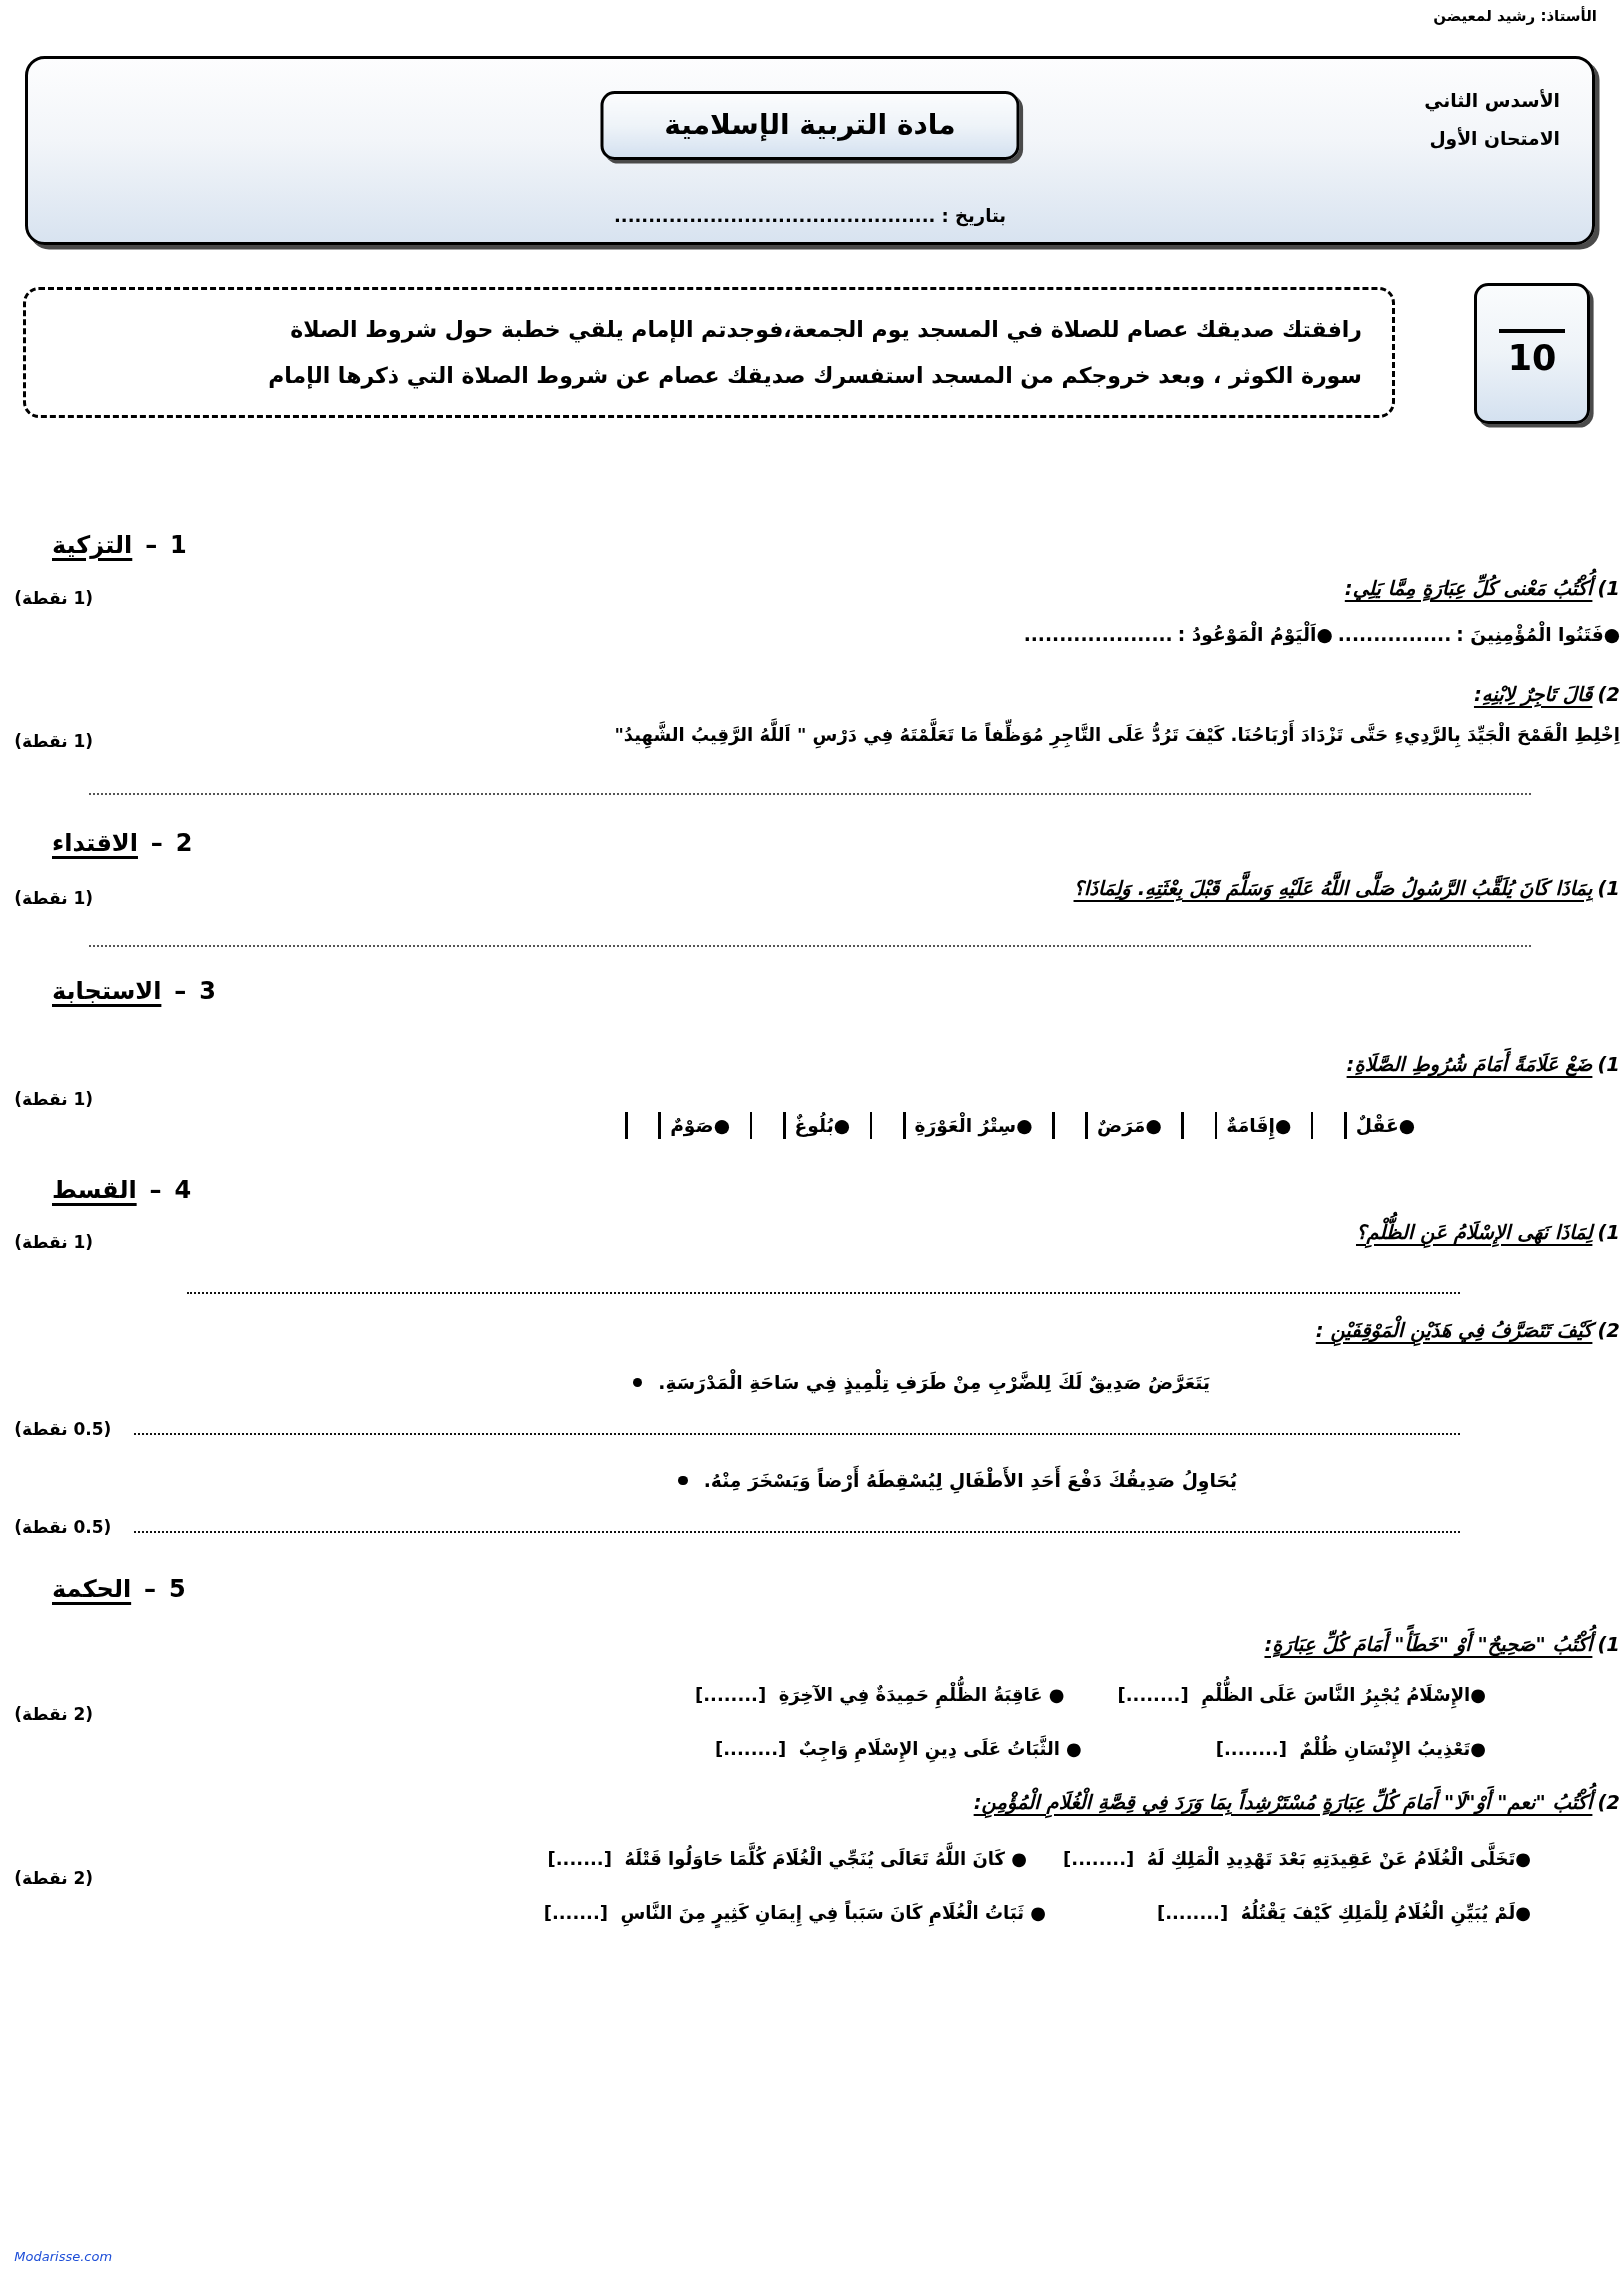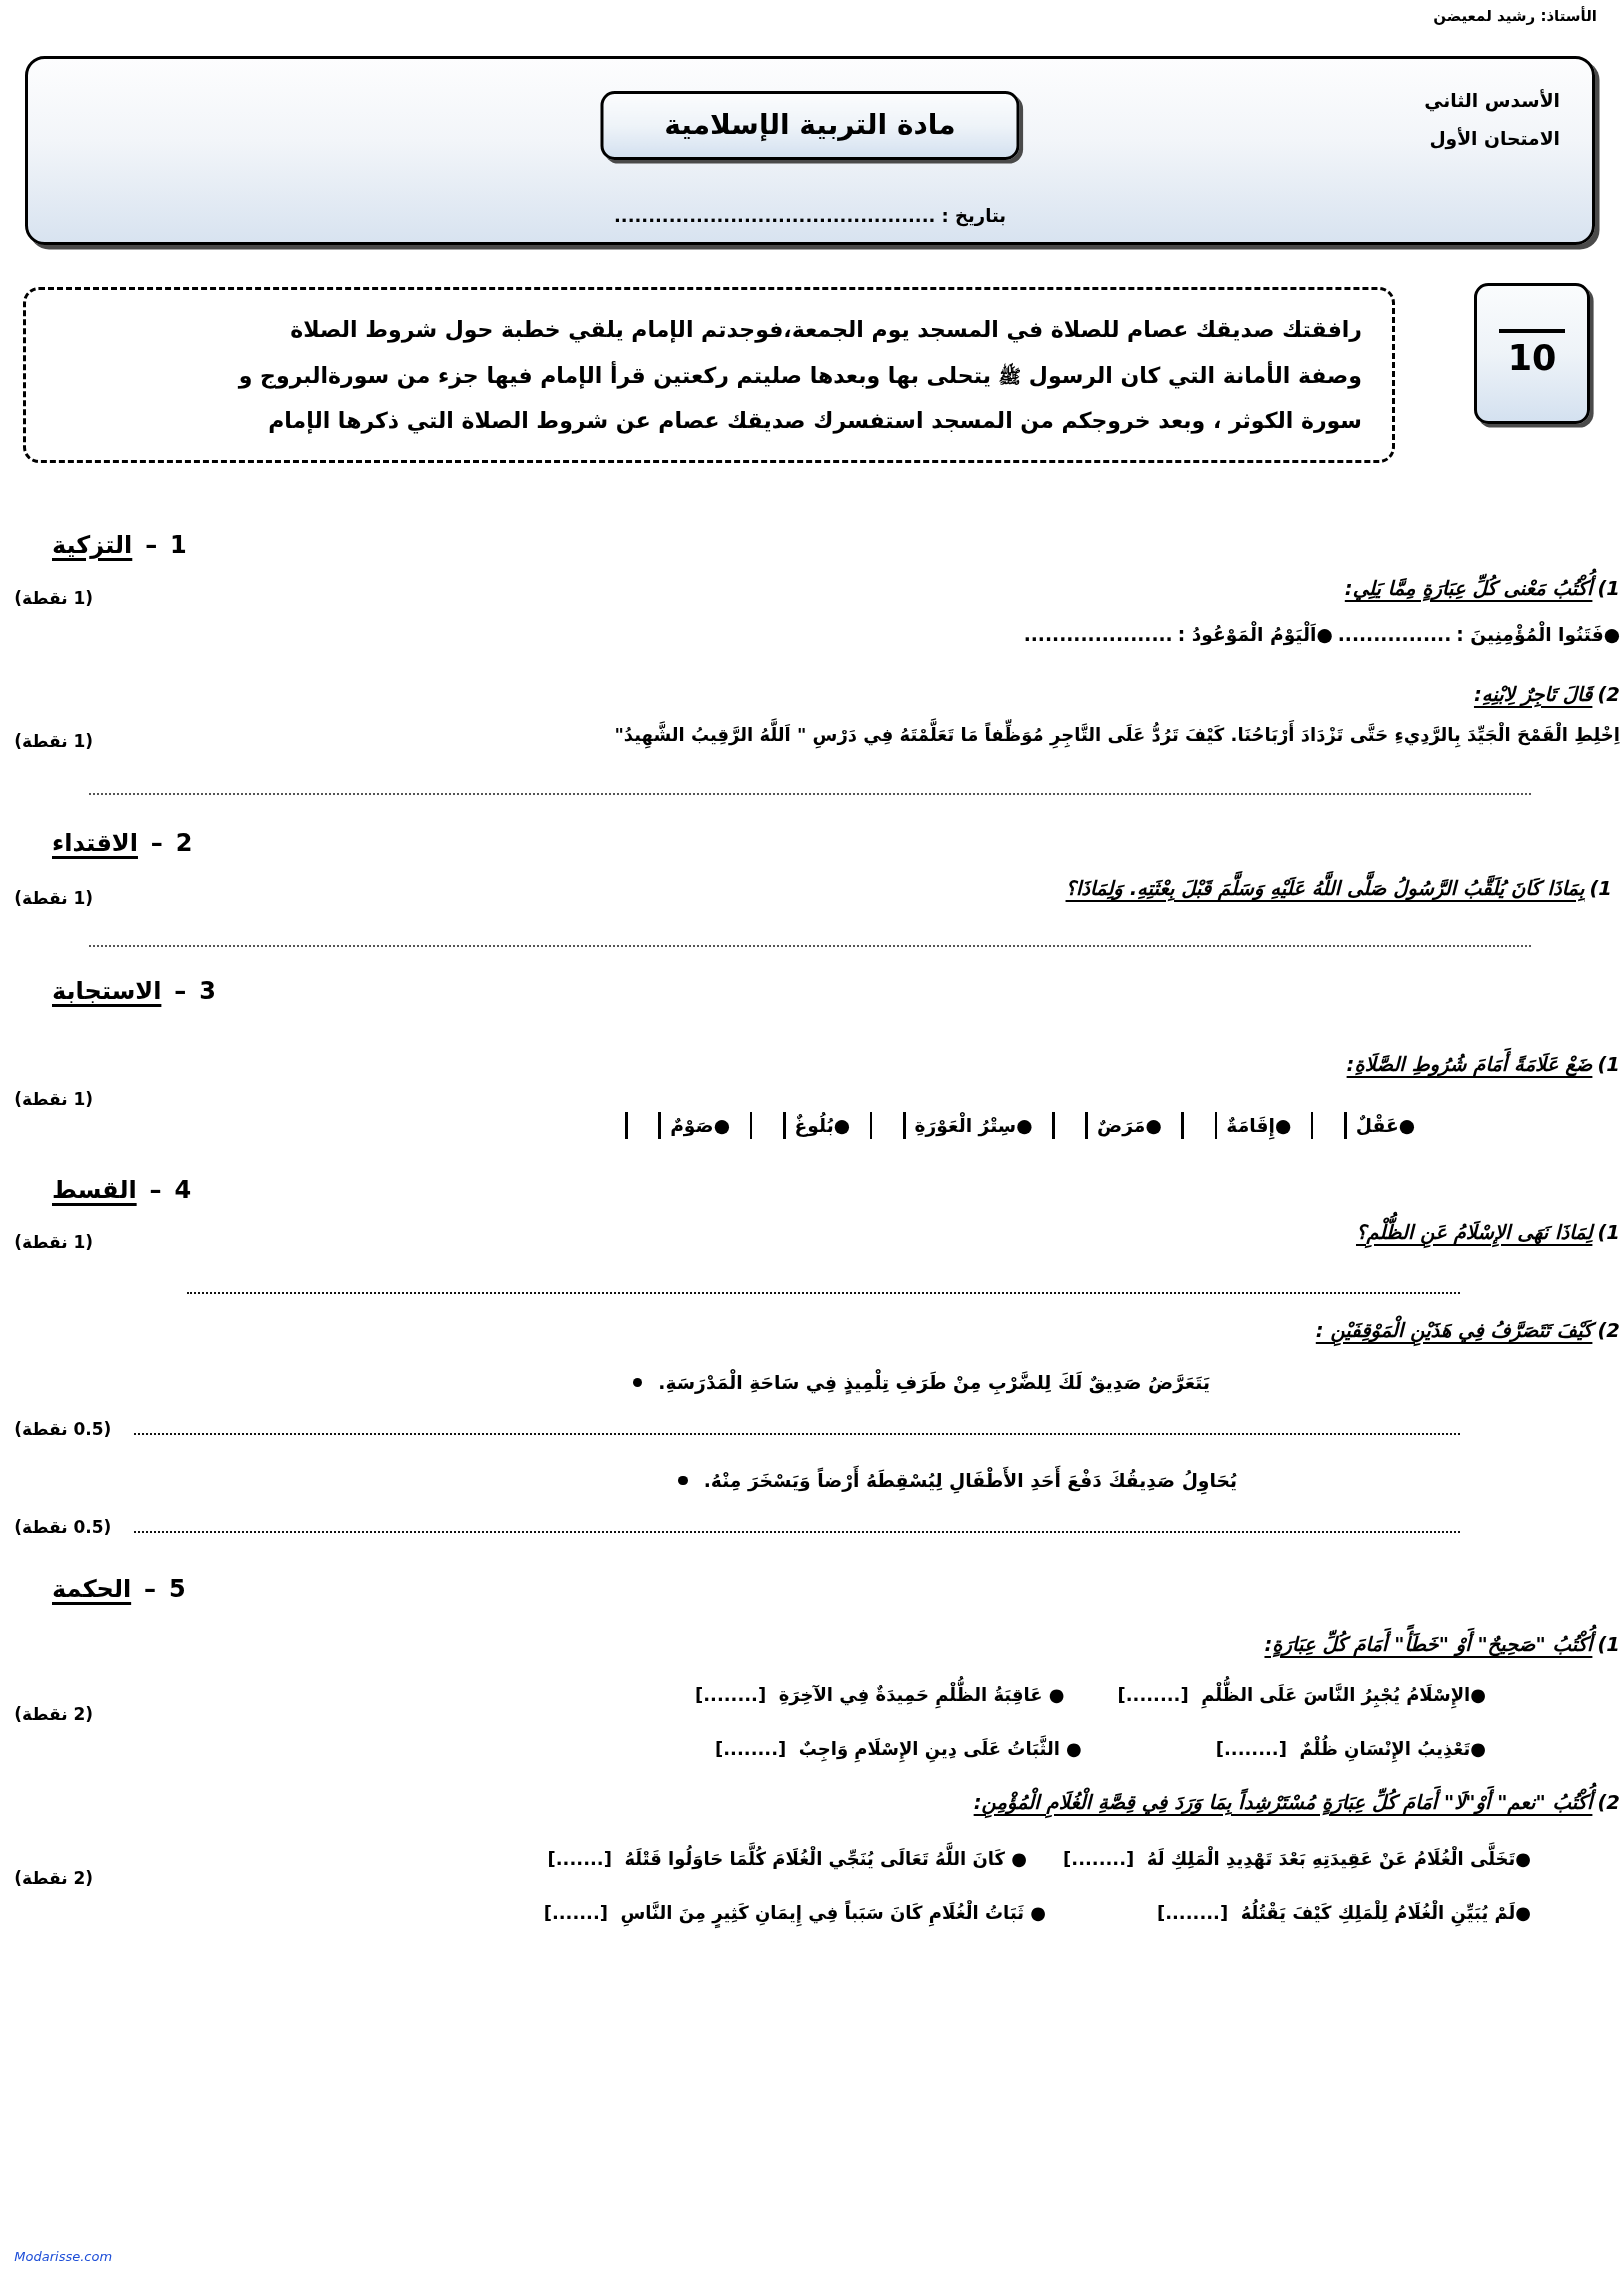--- a/index.html
+++ b/index.html
@@ -290,25 +290,20 @@
   <div class="hdr-date">بتاريخ : ...............................................</div>
 </div>
 
 <div class="score-badge">
   <div class="bar"></div>
   <div class="num">10</div>
 </div>
 
 <div class="situation">
   <p>رافقتك صديقك عصام للصلاة في المسجد يوم الجمعة،فوجدتم الإمام يلقي خطبة حول شروط الصلاة</p>
-  <p>
-    <span>وصفة الأمانة التي كان الرسول</span>
-    <span class="pbuh">ﷺ</span>
-    <span>يتحلى بها وبعدها صليتم ركعتين قرأ الإمام فيها جزء من سورةالبروج و</span>
-  </p>
   <p>سورة الكوثر ، وبعد خروجكم من المسجد استفسرك صديقك عصام عن شروط الصلاة التي ذكرها الإمام</p>
 </div>
 
 <div class="sec" style="top:531px;">
   <span class="n">1</span>
   <span class="dash">&nbsp;–&nbsp;</span>
   <span class="nm">التزكية</span>
 </div>
 
 <div class="mark" style="top:588px;">(1 نقطة)</div>
@@ -337,21 +332,21 @@
 
 <div class="sep" style="top:793px; left:89px; right:89px;"></div>
 
 <div class="sec" style="top:829px;">
   <span class="n">2</span>
   <span class="dash">&nbsp;–&nbsp;</span>
   <span class="nm">الاقتداء</span>
 </div>
 
 <div class="mark" style="top:888px;">(1 نقطة)</div>
-<div class="q" style="top:877px; right:8px; width:1399px;">
+<div class="q" style="top:877px; right:0; width:1399px;">
   <span class="qnum">1)</span>
   <span class="qhead">بِمَاذَا كَانَ يُلَقَّبُ الرَّسُولُ صَلَّى اللَّهُ عَلَيْهِ وَسَلَّمَ قَبْلَ بِعْثَتِهِ. وَلِمَاذَا؟</span>
 </div>
 
 <div class="sep" style="top:945px; left:89px; right:89px;"></div>
 
 <div class="sec" style="top:977px;">
   <span class="n">3</span>
   <span class="dash">&nbsp;–&nbsp;</span>
   <span class="nm">الاستجابة</span>

